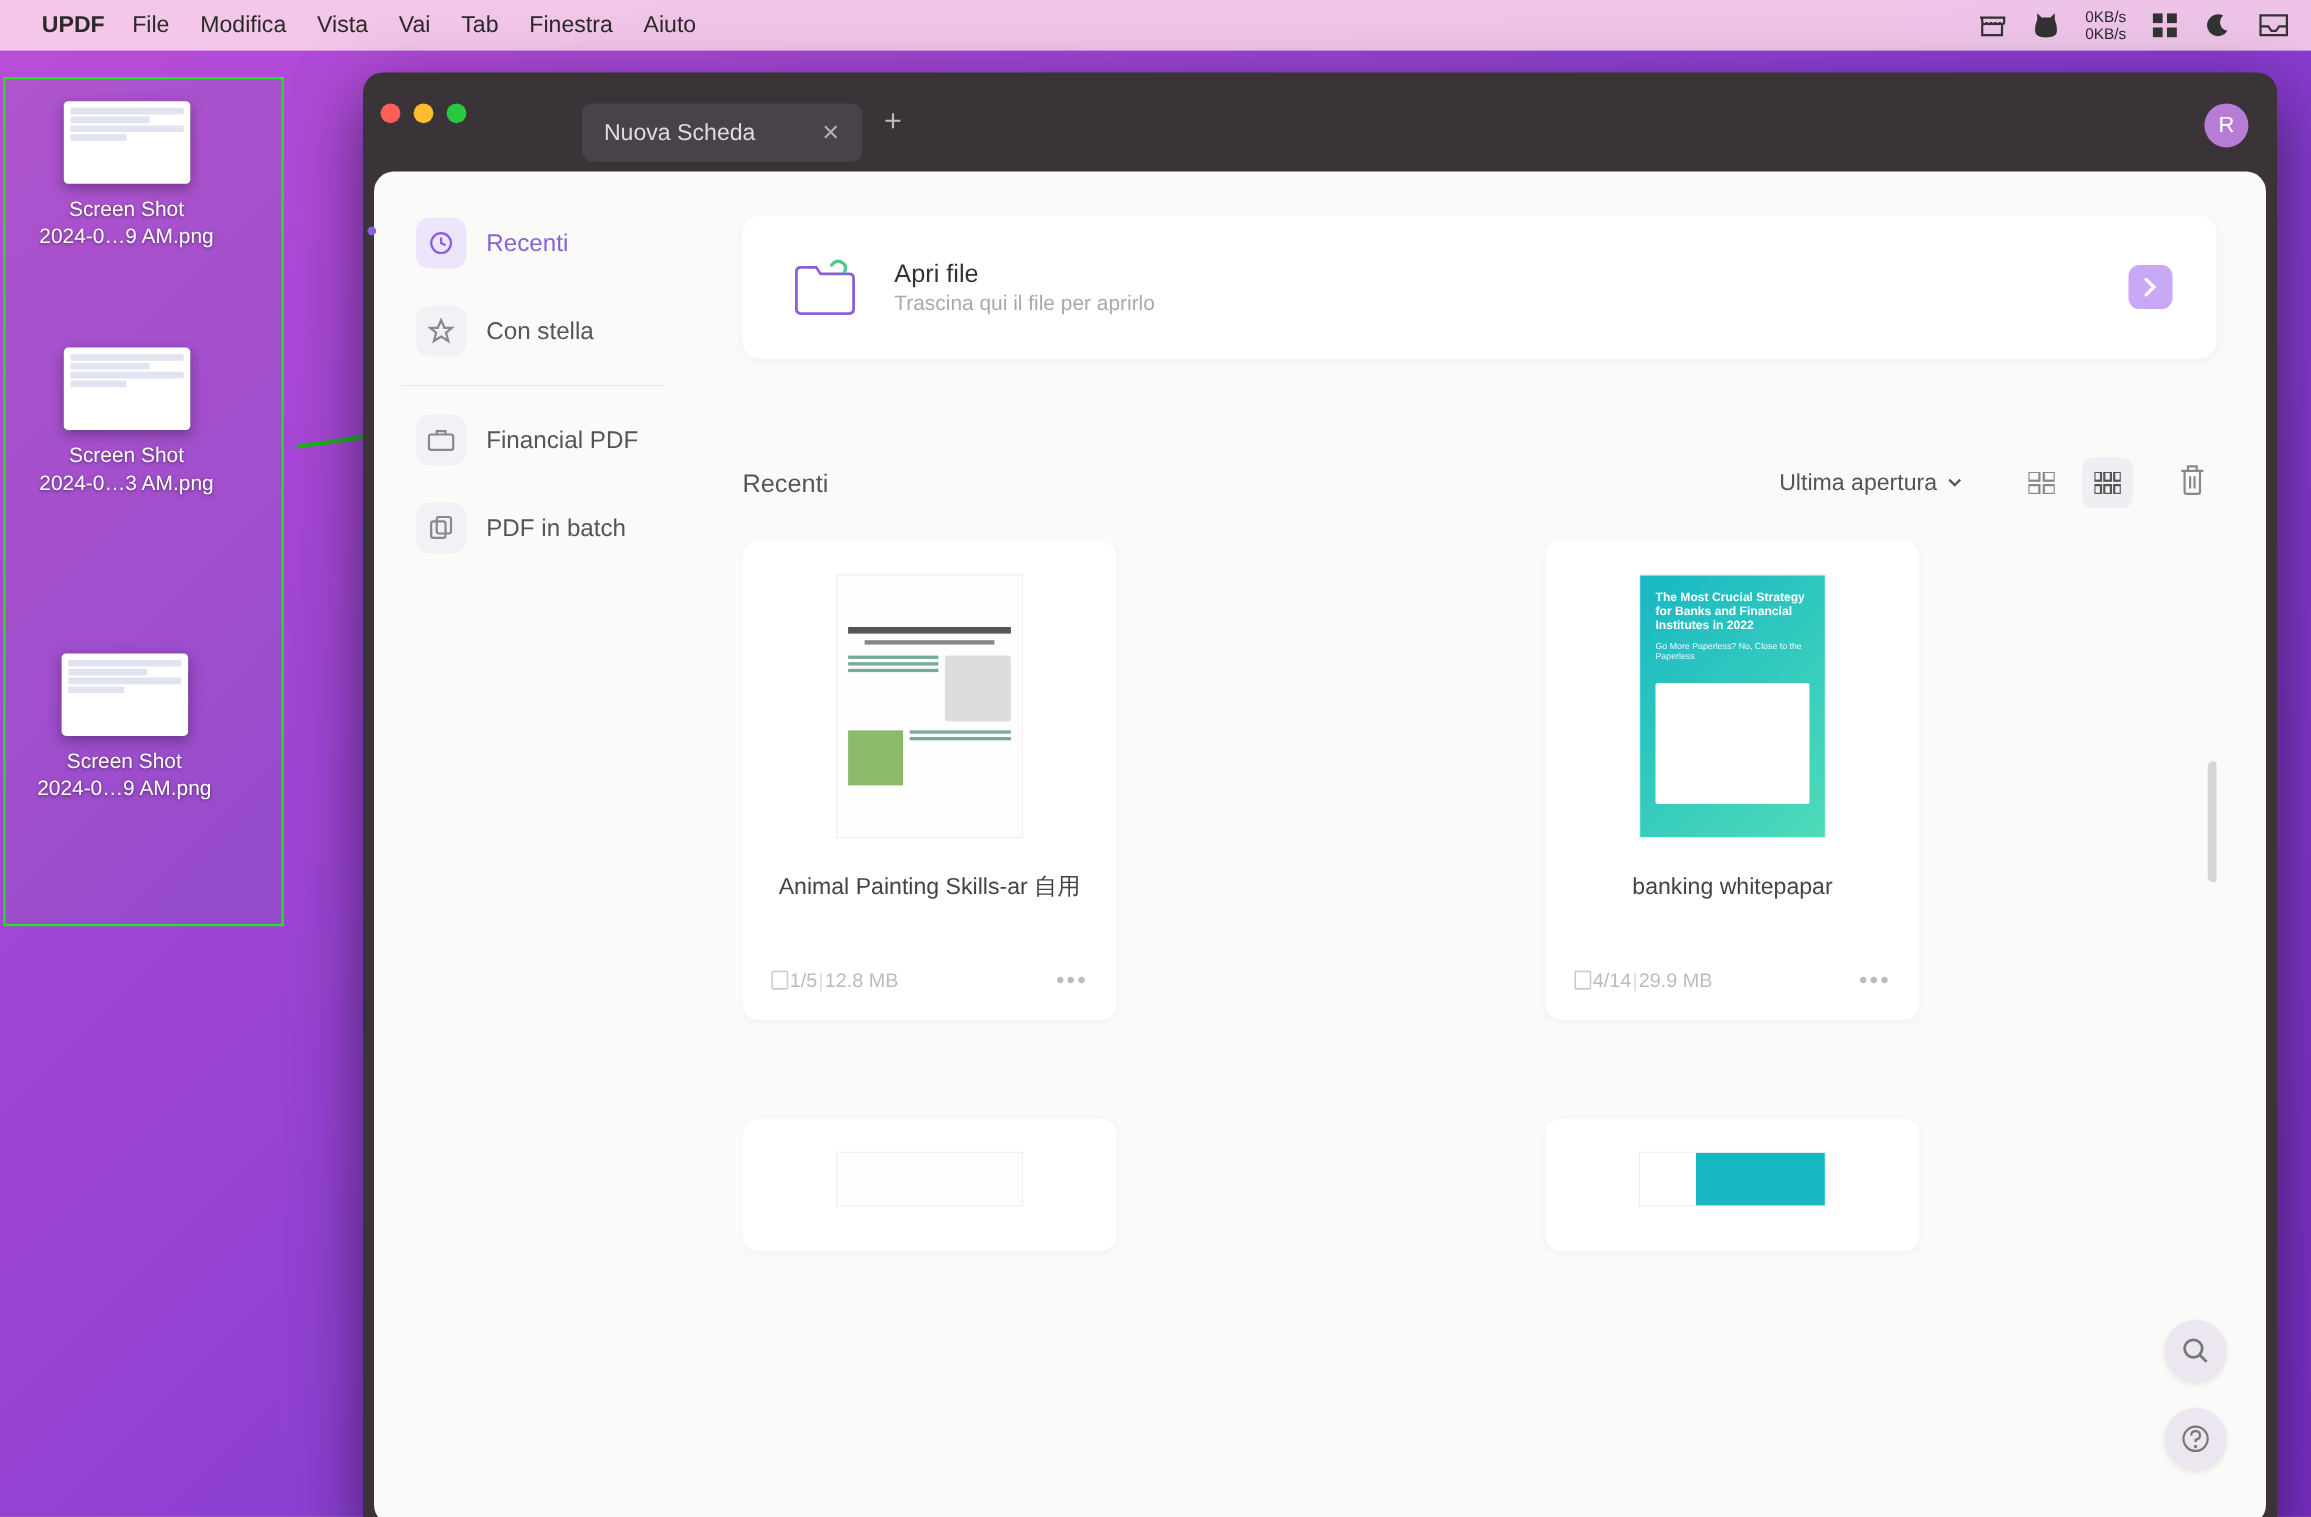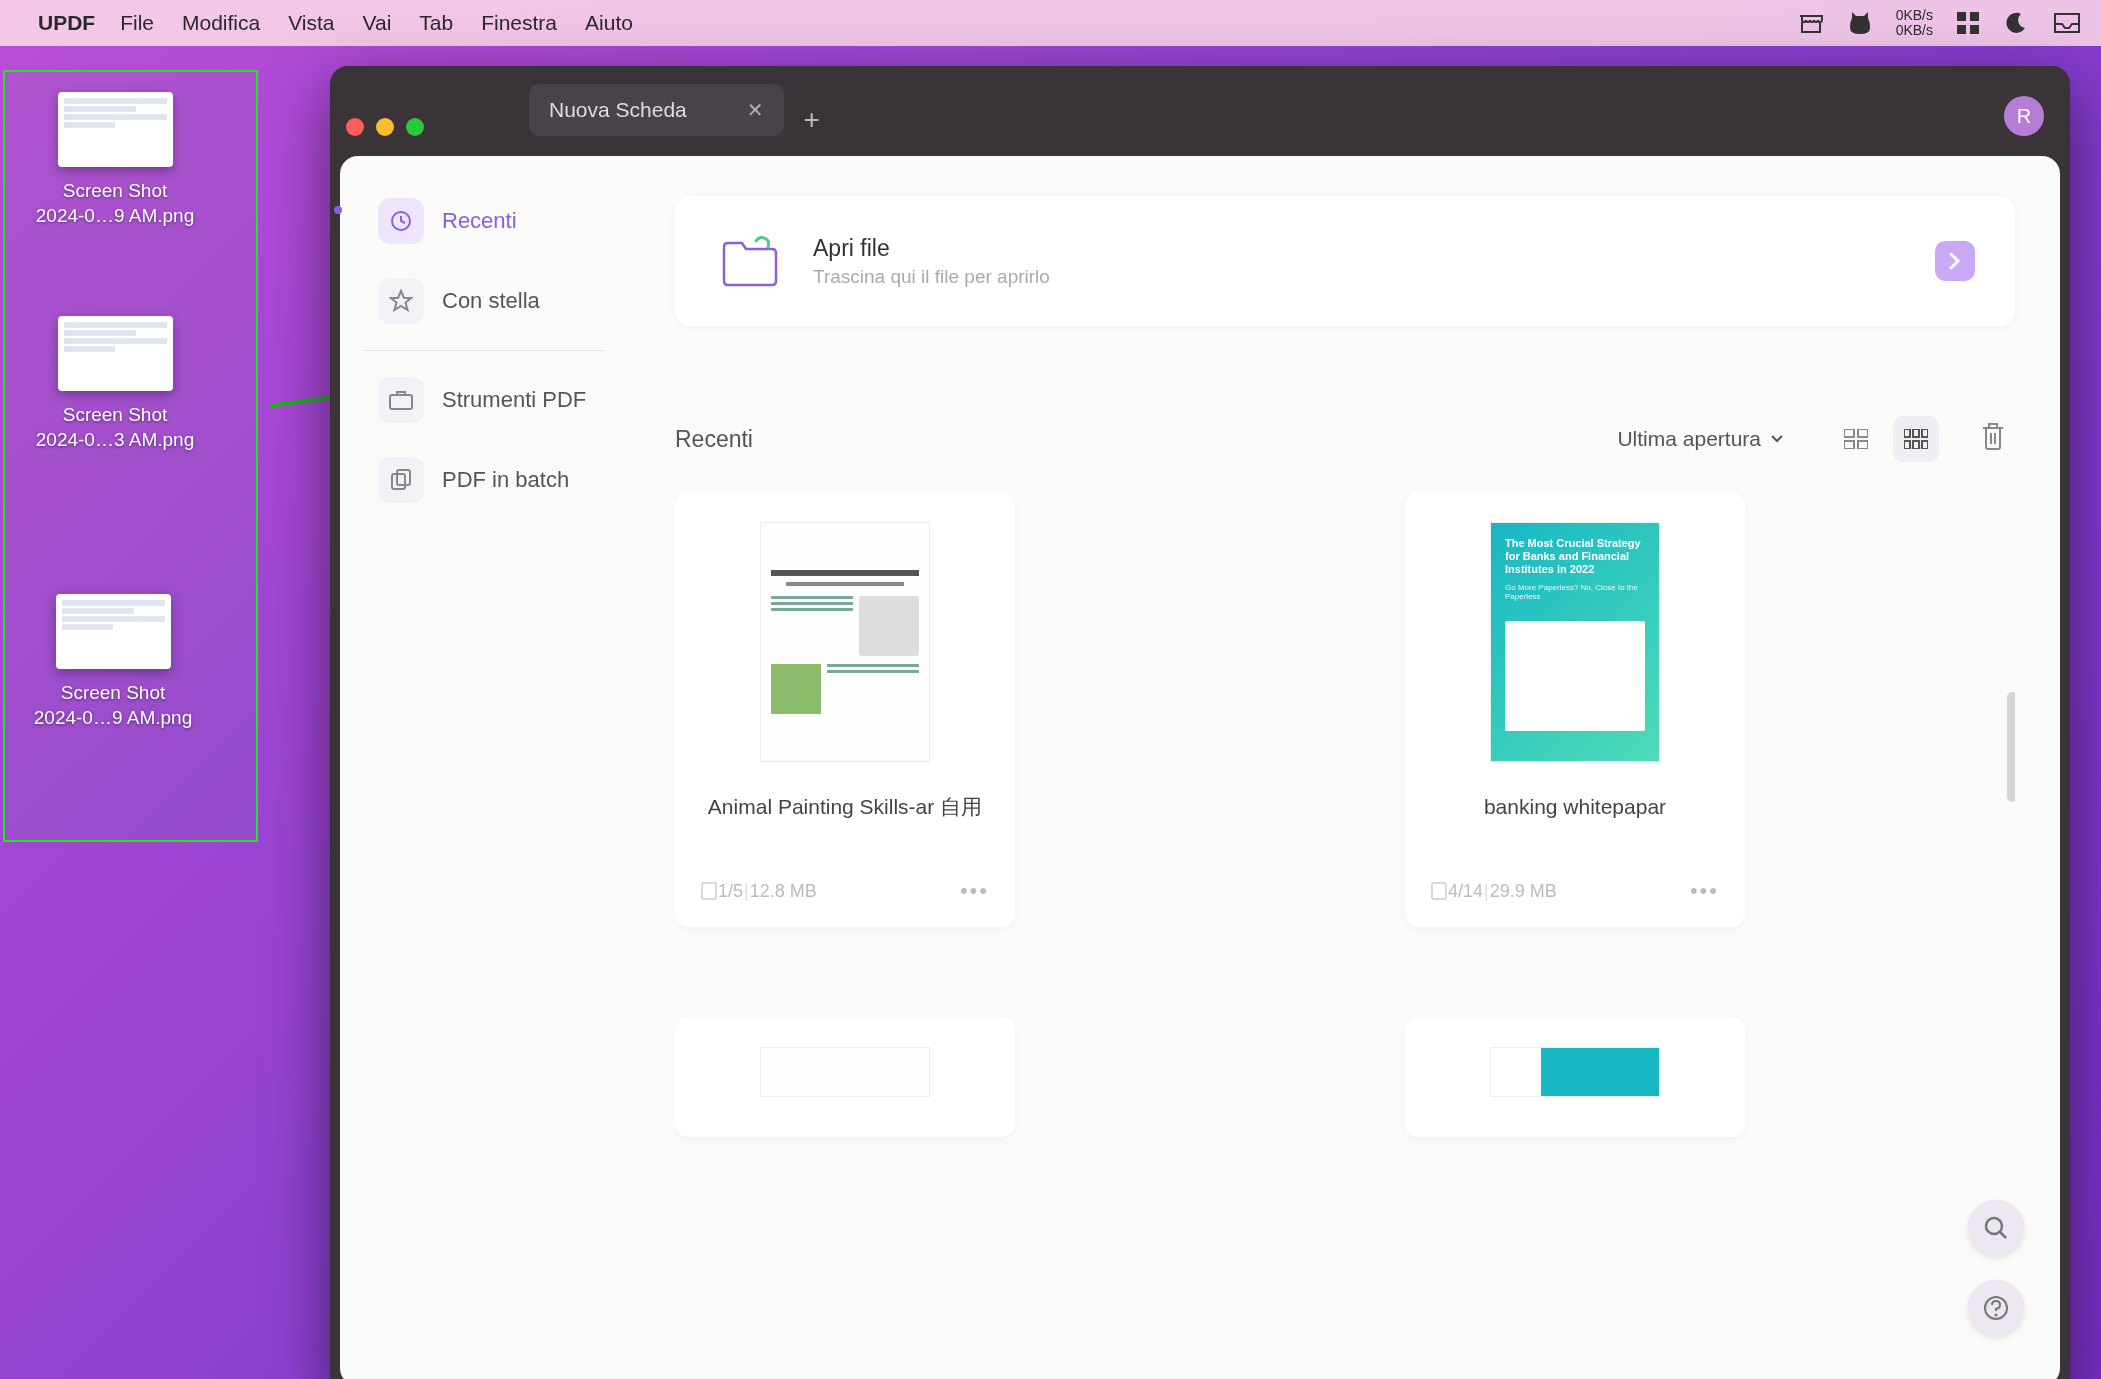--- a/index.html
+++ b/index.html
@@ -17,21 +17,21 @@
 .selection-box { position:absolute; left:3px; top:24px; width:255px; height:772px; border:2px solid #28e028; background:rgba(40,220,40,0.05); }
 
 .file-icon { position:absolute; width:220px; text-align:center; color:#fff; }
 .file-icon .thumb { width:115px; height:75px; background:#fff; border-radius:4px; margin:0 auto 12px; box-shadow:0 4px 12px rgba(0,0,0,0.3); display:flex; flex-direction:column; padding:6px; gap:2px; }
 .file-icon .thumb .l { height:6px; background:#e0e4f0; border-radius:1px; }
 .file-icon .label { font-size:19px; line-height:1.3; text-shadow:0 1px 3px rgba(0,0,0,0.5); }
 
 .arrow { position:absolute; left:270px; top:280px; width:530px; height:100px; pointer-events:none; }
 
 .window { position:absolute; left:330px; top:20px; width:1740px; height:1330px; background:#3a3338; border-radius:18px; box-shadow:0 20px 60px rgba(0,0,0,0.5); overflow:hidden; }
-.titlebar { height:70px; display:flex; align-items:flex-end; padding:0 16px; }
+.titlebar { height:70px; display:flex; align-items:flex-start; padding:0 16px;margin-top:28px; }
 .traffic { display:flex; gap:12px; margin-right:20px; }
 .traffic span { width:18px; height:18px; border-radius:50%; }
 .tab { background:#4a424a; border-radius:10px; padding:14px 20px; display:flex; align-items:center; color:#ddd; font-size:21px; margin-left:85px; gap:60px; }
 .tab .x { font-size:20px; opacity:.7; }
 .newtab { color:#bbb; font-size:28px; margin-left:20px; }
 .avatar { margin-left:auto; margin-right:10px; width:40px; height:40px; border-radius:50%; background:#b77dd6; color:#fff; display:flex; align-items:center; justify-content:center; font-size:20px; }
 
 .content { position:absolute; top:90px; left:10px; right:10px; bottom:10px; background:#fafaf8; border-radius:18px; display:flex; }
 .sidebar { width:290px; padding:30px 24px; border-right:1px solid rgba(0,0,0,0); position:relative; }
 .sidebar .dot { width:8px; height:8px; background:#8a5fd8; border-radius:50%; position:absolute; left:-6px; top:50px; }
@@ -208,21 +208,21 @@
           <span>Con stella</span>
         </div>
         <hr>
         <div class="side-item">
           <div class="ico">
               <svg width="26" height="22" viewBox="0 0 26 22">
                 <rect x="2" y="6" width="22" height="14" rx="2" fill="none" stroke="#888" stroke-width="2"></rect>
                 <path d="M9 6 L9 3 L17 3 L17 6" fill="none" stroke="#888" stroke-width="2"></path>
               </svg>
             </div>
-          <span>Strumenti PDF</span>
+          <span>Financial PDF</span>
         </div>
         <div class="side-item">
           <div class="ico">
               <svg width="24" height="24" viewBox="0 0 24 24">
                 <rect x="3" y="6" width="13" height="15" rx="2" fill="none" stroke="#888" stroke-width="2"></rect>
                 <rect x="8" y="2" width="13" height="15" rx="2" fill="none" stroke="#888" stroke-width="2"></rect>
               </svg>
             </div>
           <span>PDF in batch</span>
         </div>

